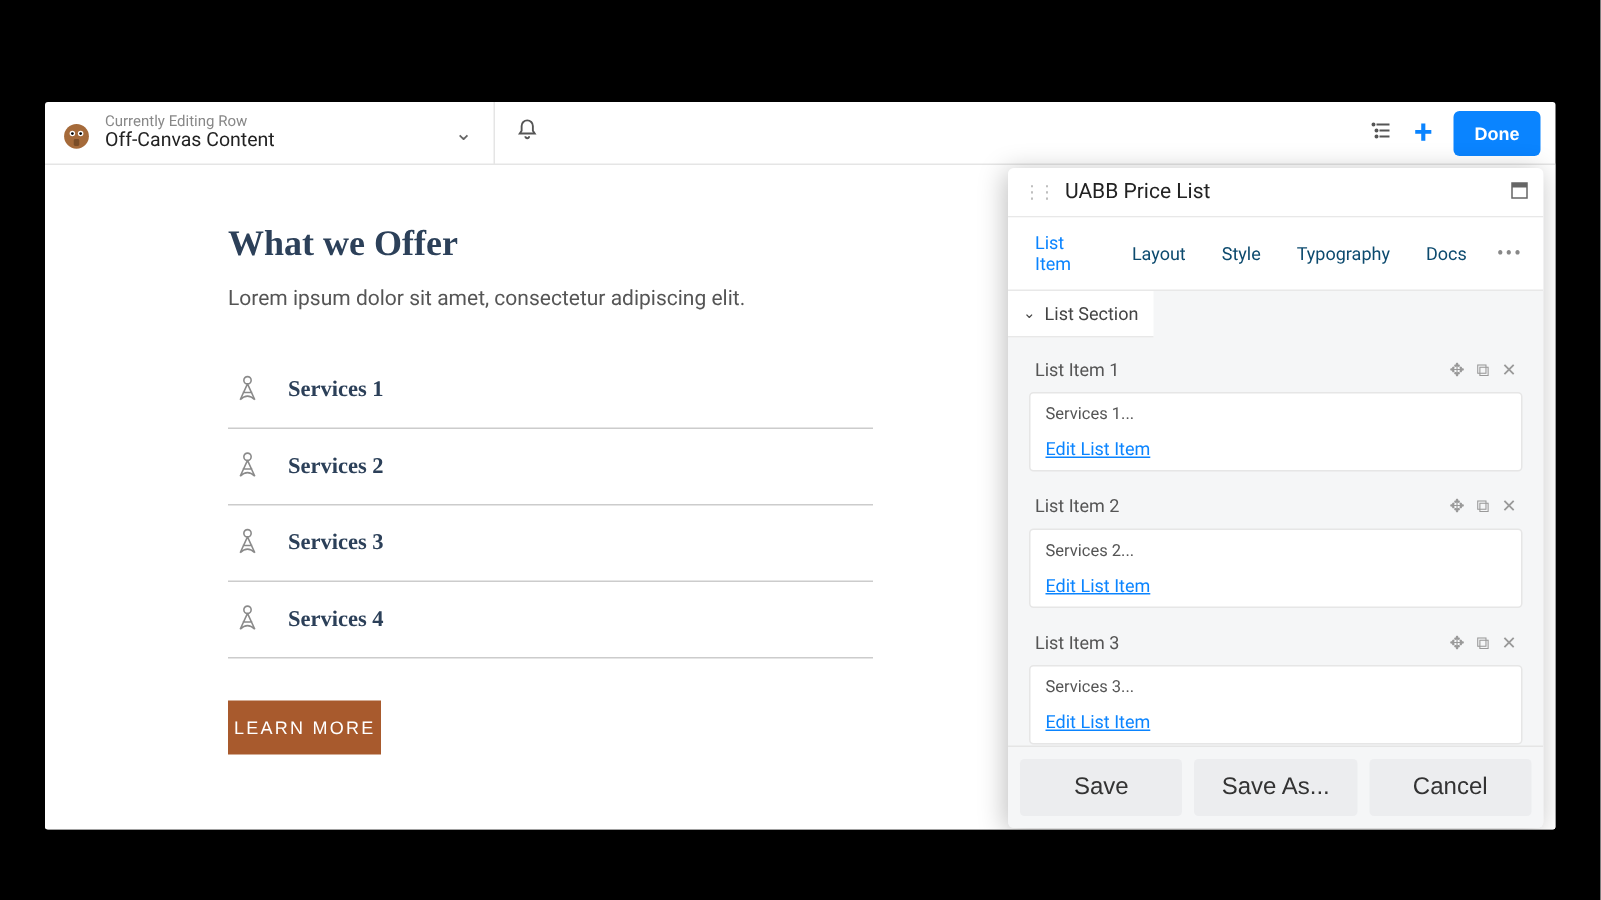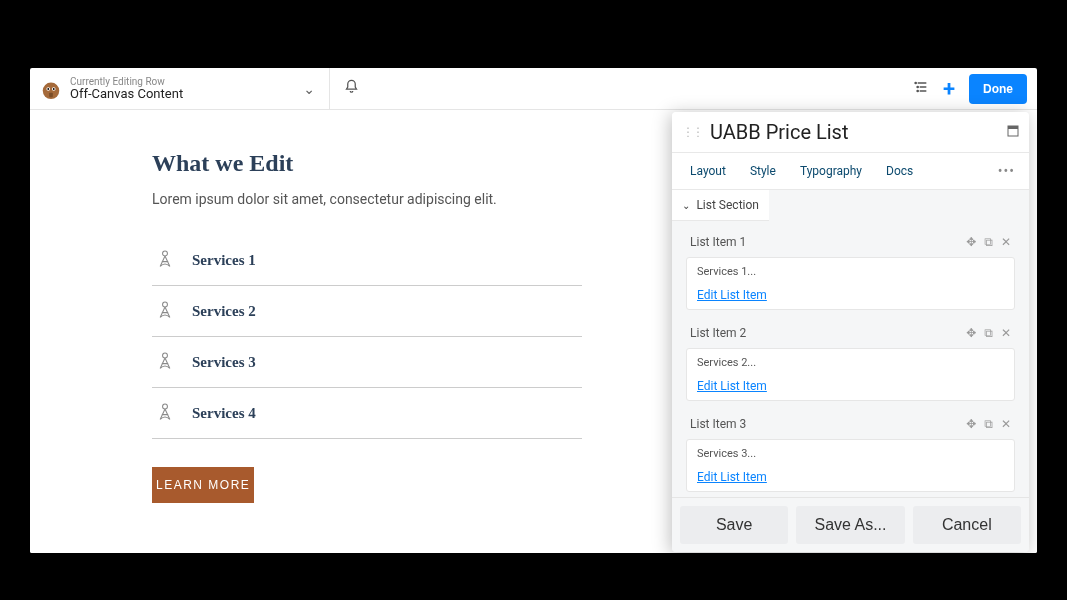--- a/index.html
+++ b/index.html
@@ -81,21 +81,21 @@
       position:absolute; top:44px; right:8px; width:357px; height:440px;
       background:#f5f6f7; border-radius:4px;
       box-shadow:-2px 2px 18px rgba(0,0,0,0.25);
       display:flex; flex-direction:column; overflow:hidden;
     }
     .panel-header {
       display:flex; align-items:center; background:#fff; padding:8px 10px;
       border-bottom:1px solid #e8e8e8;
     }
     .drag-handle { color:#bbb; font-size:12px; margin-right:8px; cursor:move; letter-spacing:-2px;}
-    .panel-title { font-size:20px; color:#222; flex:1;}
+    .panel-title { font-size:14px; color:#222; flex:1;}
     .win-icon { color:#666; font-size:12px; cursor:pointer;}
     .panel-tabs {
       display:flex; align-items:center; background:#fff; border-bottom:1px solid #e8e8e8;
       padding:0 6px; font-size:12px;
     }
     .ptab { padding:10px 12px; color:#0c4a6e; cursor:pointer; }
     .ptab.active { color:#0a84ff; }
     .ptab-more { margin-left:auto; padding:10px 8px; color:#888; cursor:pointer; font-size:14px; letter-spacing:1px;}
     .section-header {
       display:flex; align-items:center; background:#fff; padding:8px 10px;
@@ -163,21 +163,21 @@
           <circle cx="7" cy="12" r="1" fill="#555"></circle>
         <line x1="10" y1="18" x2="20" y2="18"></line>
           <circle cx="7" cy="18" r="1" fill="#555"></circle>
       </svg>
     </span>
     <span class="tb-plus">+</span>
     <button class="tb-done">Done</button>
   </div>
 
   <div class="canvas">
-    <h1>What we Edit</h1>
+    <h1>What we Offer</h1>
     <p class="canvas-sub">Lorem ipsum dolor sit amet, consectetur adipiscing elit.</p>
     <div class="services">
       <div class="service-row">
         <div class="service-icon">
           <svg viewBox="0 0 32 32" width="26" height="26" fill="none" stroke="#8a8a8a" stroke-width="1.3">
               <circle cx="16" cy="8" r="3"></circle>
               <path d="M16 11 L10 24 M16 11 L22 24 M10 24 Q16 18 22 24 M12 18 L20 18"></path>
             </svg>
         </div>
         <span class="service-label">Services 1</span>
@@ -219,20 +219,21 @@
       <span class="drag-handle">⋮⋮</span>
       <span class="panel-title">UABB Price List</span>
       <span class="win-icon">
         <svg width="12" height="12" viewBox="0 0 12 12" fill="#666">
             <rect x="1" y="1" width="10" height="10" stroke="#666" fill="none"></rect>
             <rect x="1" y="1" width="10" height="3" fill="#666"></rect>
           </svg>
       </span>
     </div>
     <div class="panel-tabs">
+      <div class="ptab active">List Item</div>
       <div class="ptab">Layout</div>
       <div class="ptab">Style</div>
       <div class="ptab">Typography</div>
       <div class="ptab">Docs</div>
       <div class="ptab-more">•••</div>
     </div>
     <div class="section-header">
       <span class="chev">⌄</span>
       <span>List Section</span>
     </div>

